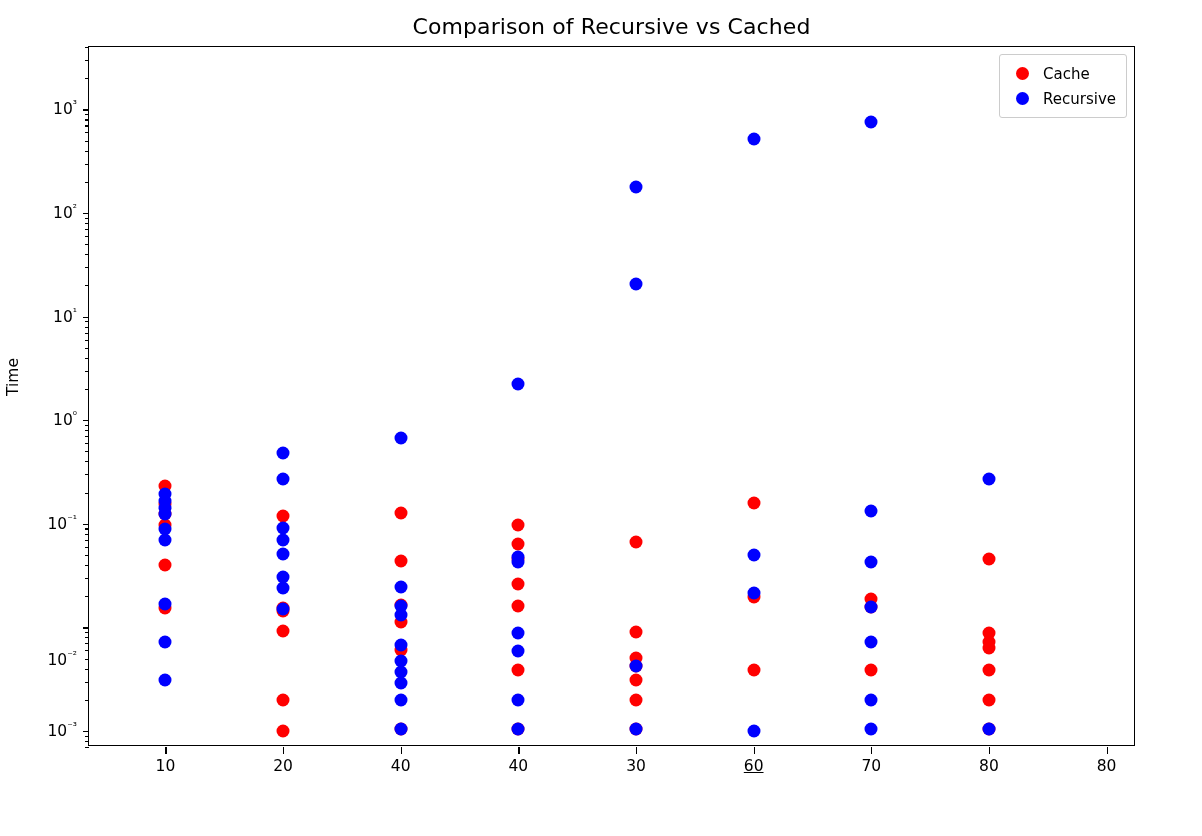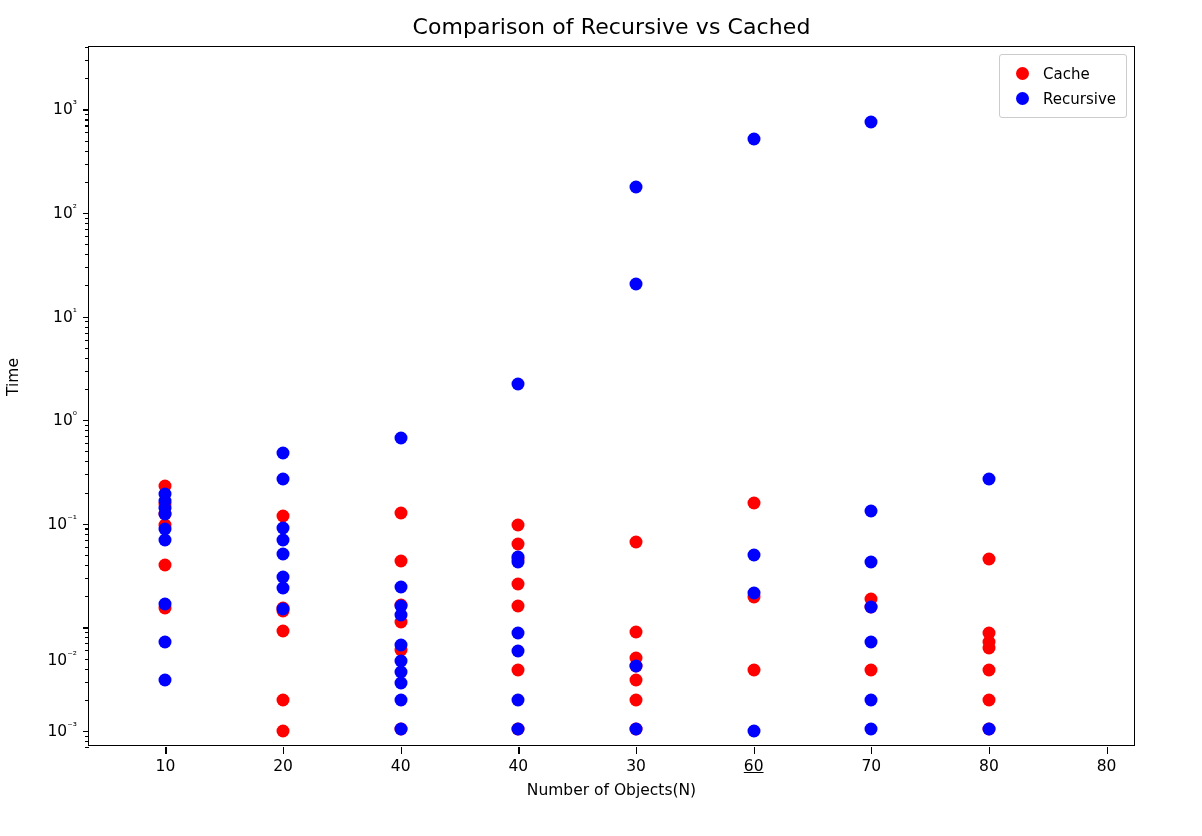--- a/index.html
+++ b/index.html
@@ -344,15 +344,14 @@
           <span class="legend-marker" style="background: rgb(255, 0, 0);"></span>
           <span class="legend-label">Cache</span>
         </div>
         <div class="legend-row">
           <span class="legend-marker" style="background: rgb(0, 0, 255);"></span>
           <span class="legend-label">Recursive</span>
         </div>
       </div>
   </div>
 
-  <div id="xlabel">Number of Objects(N)</div>
 
 </div>
 
 </body></html>

